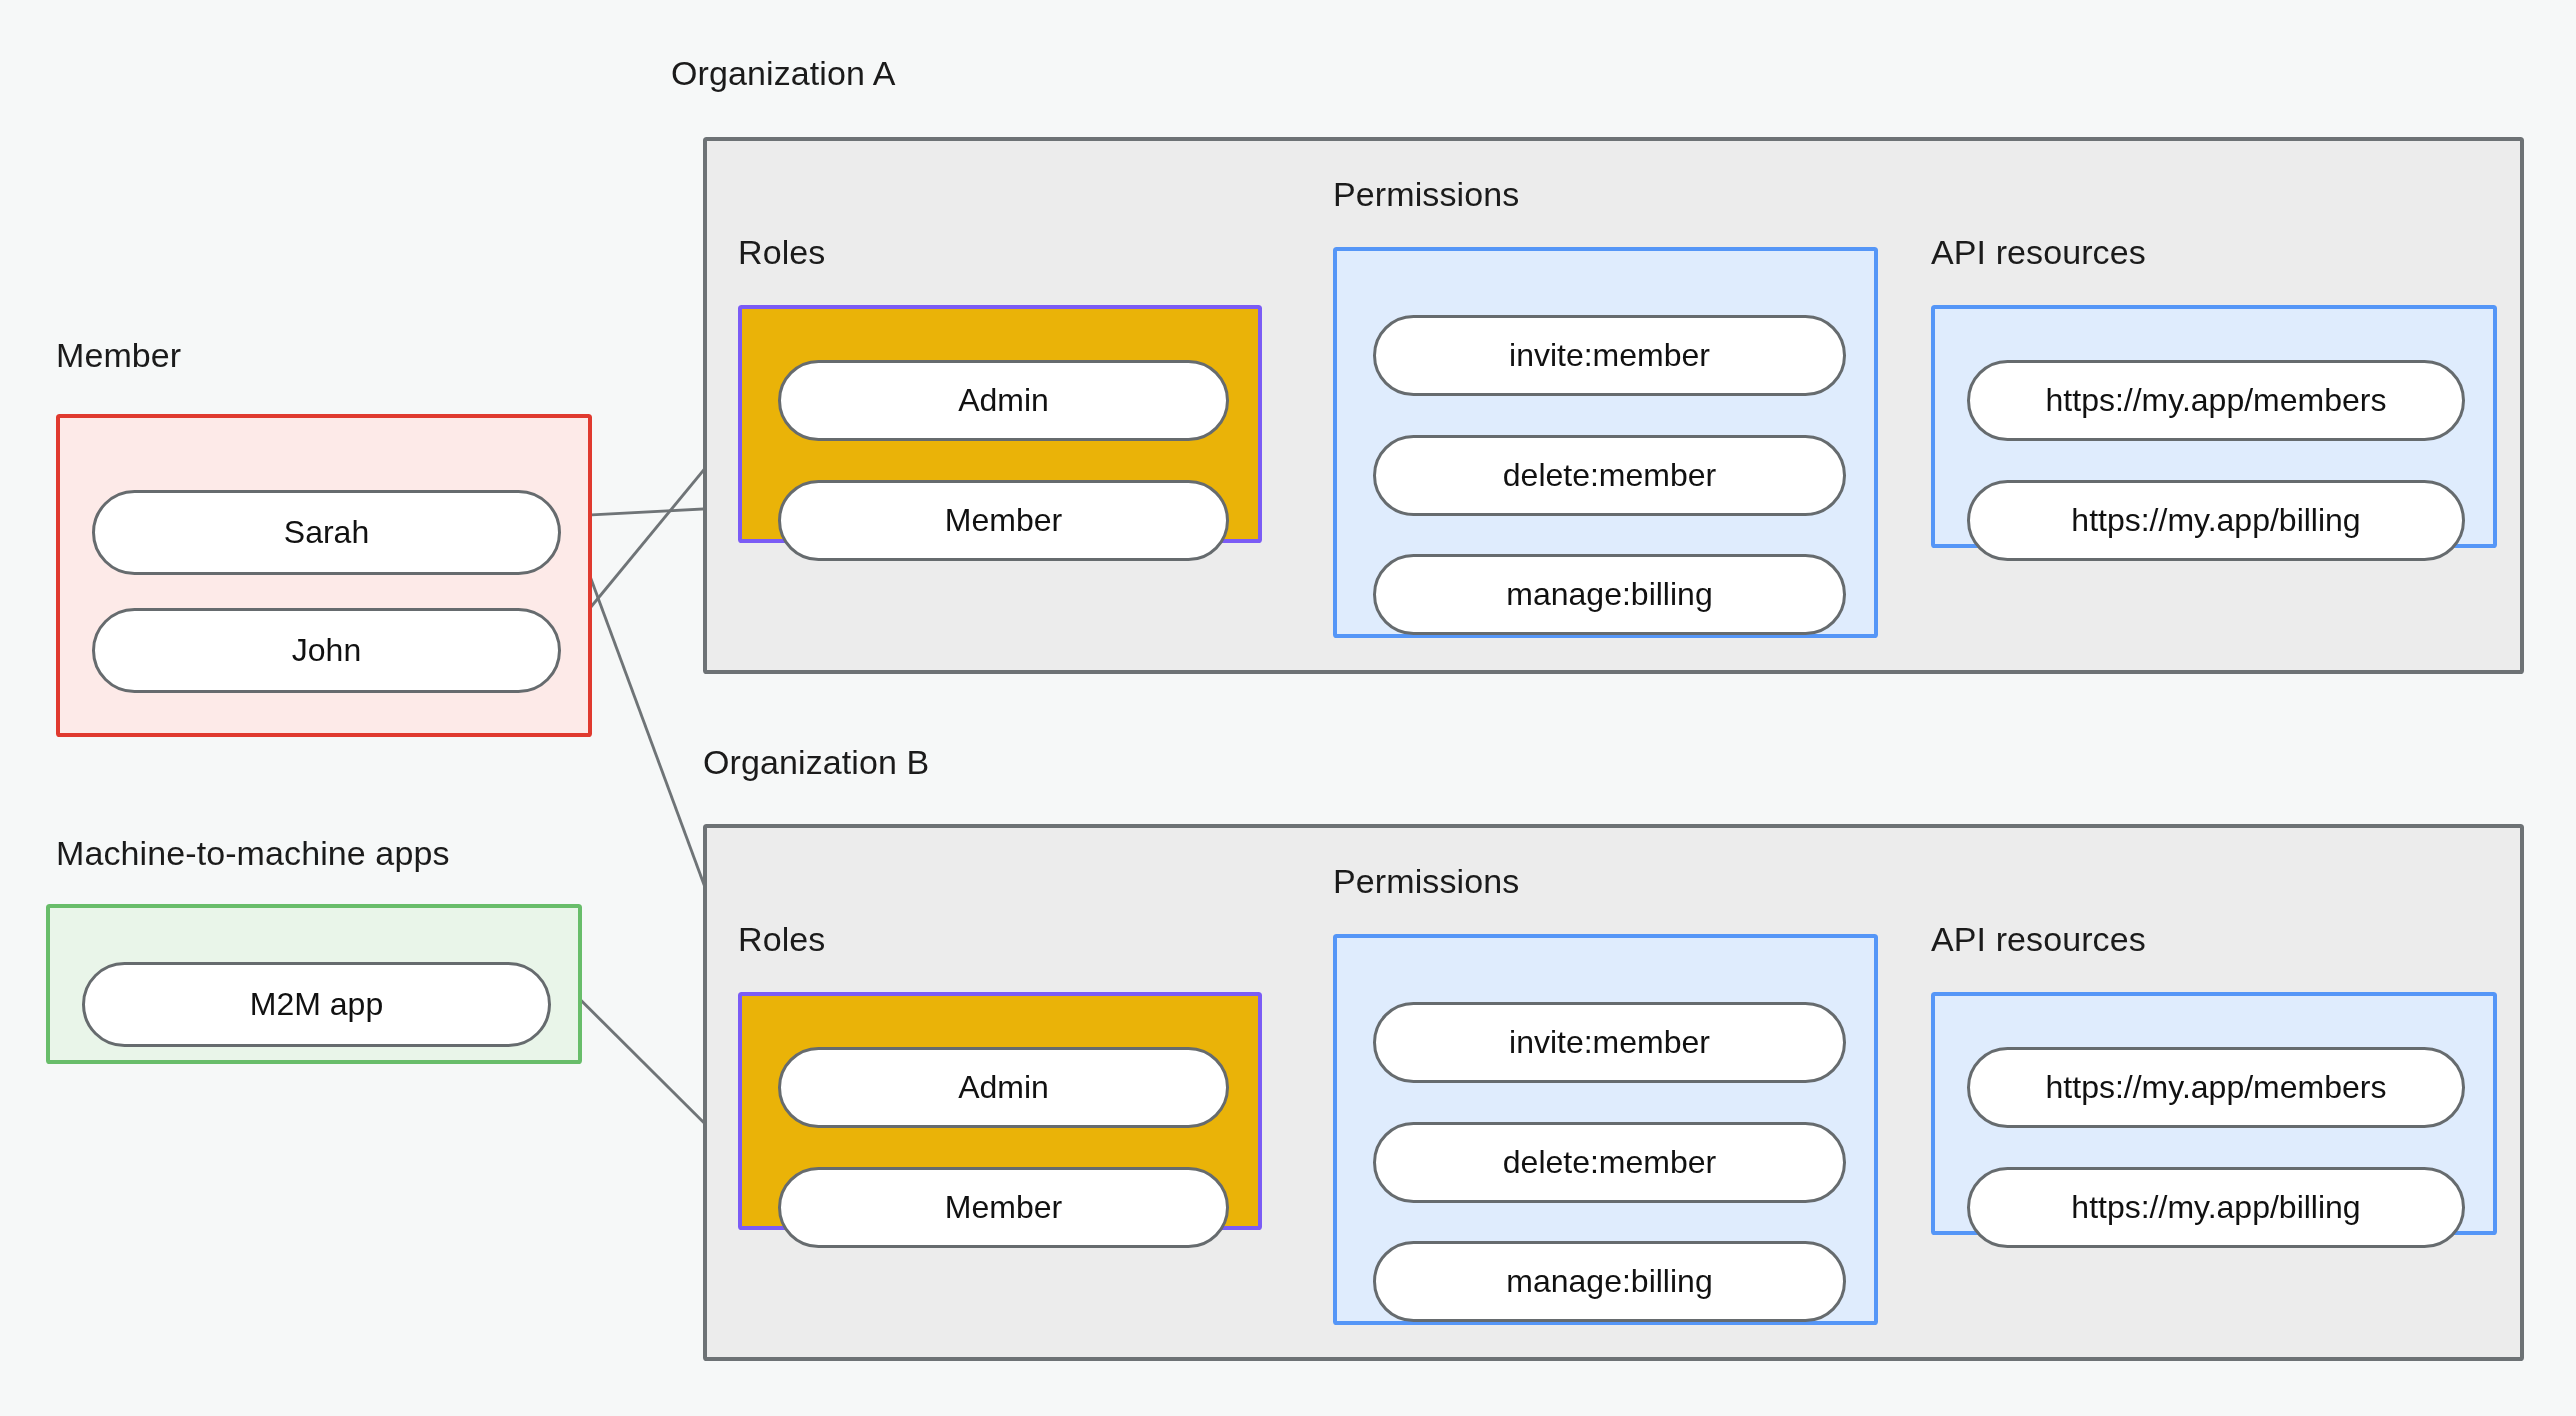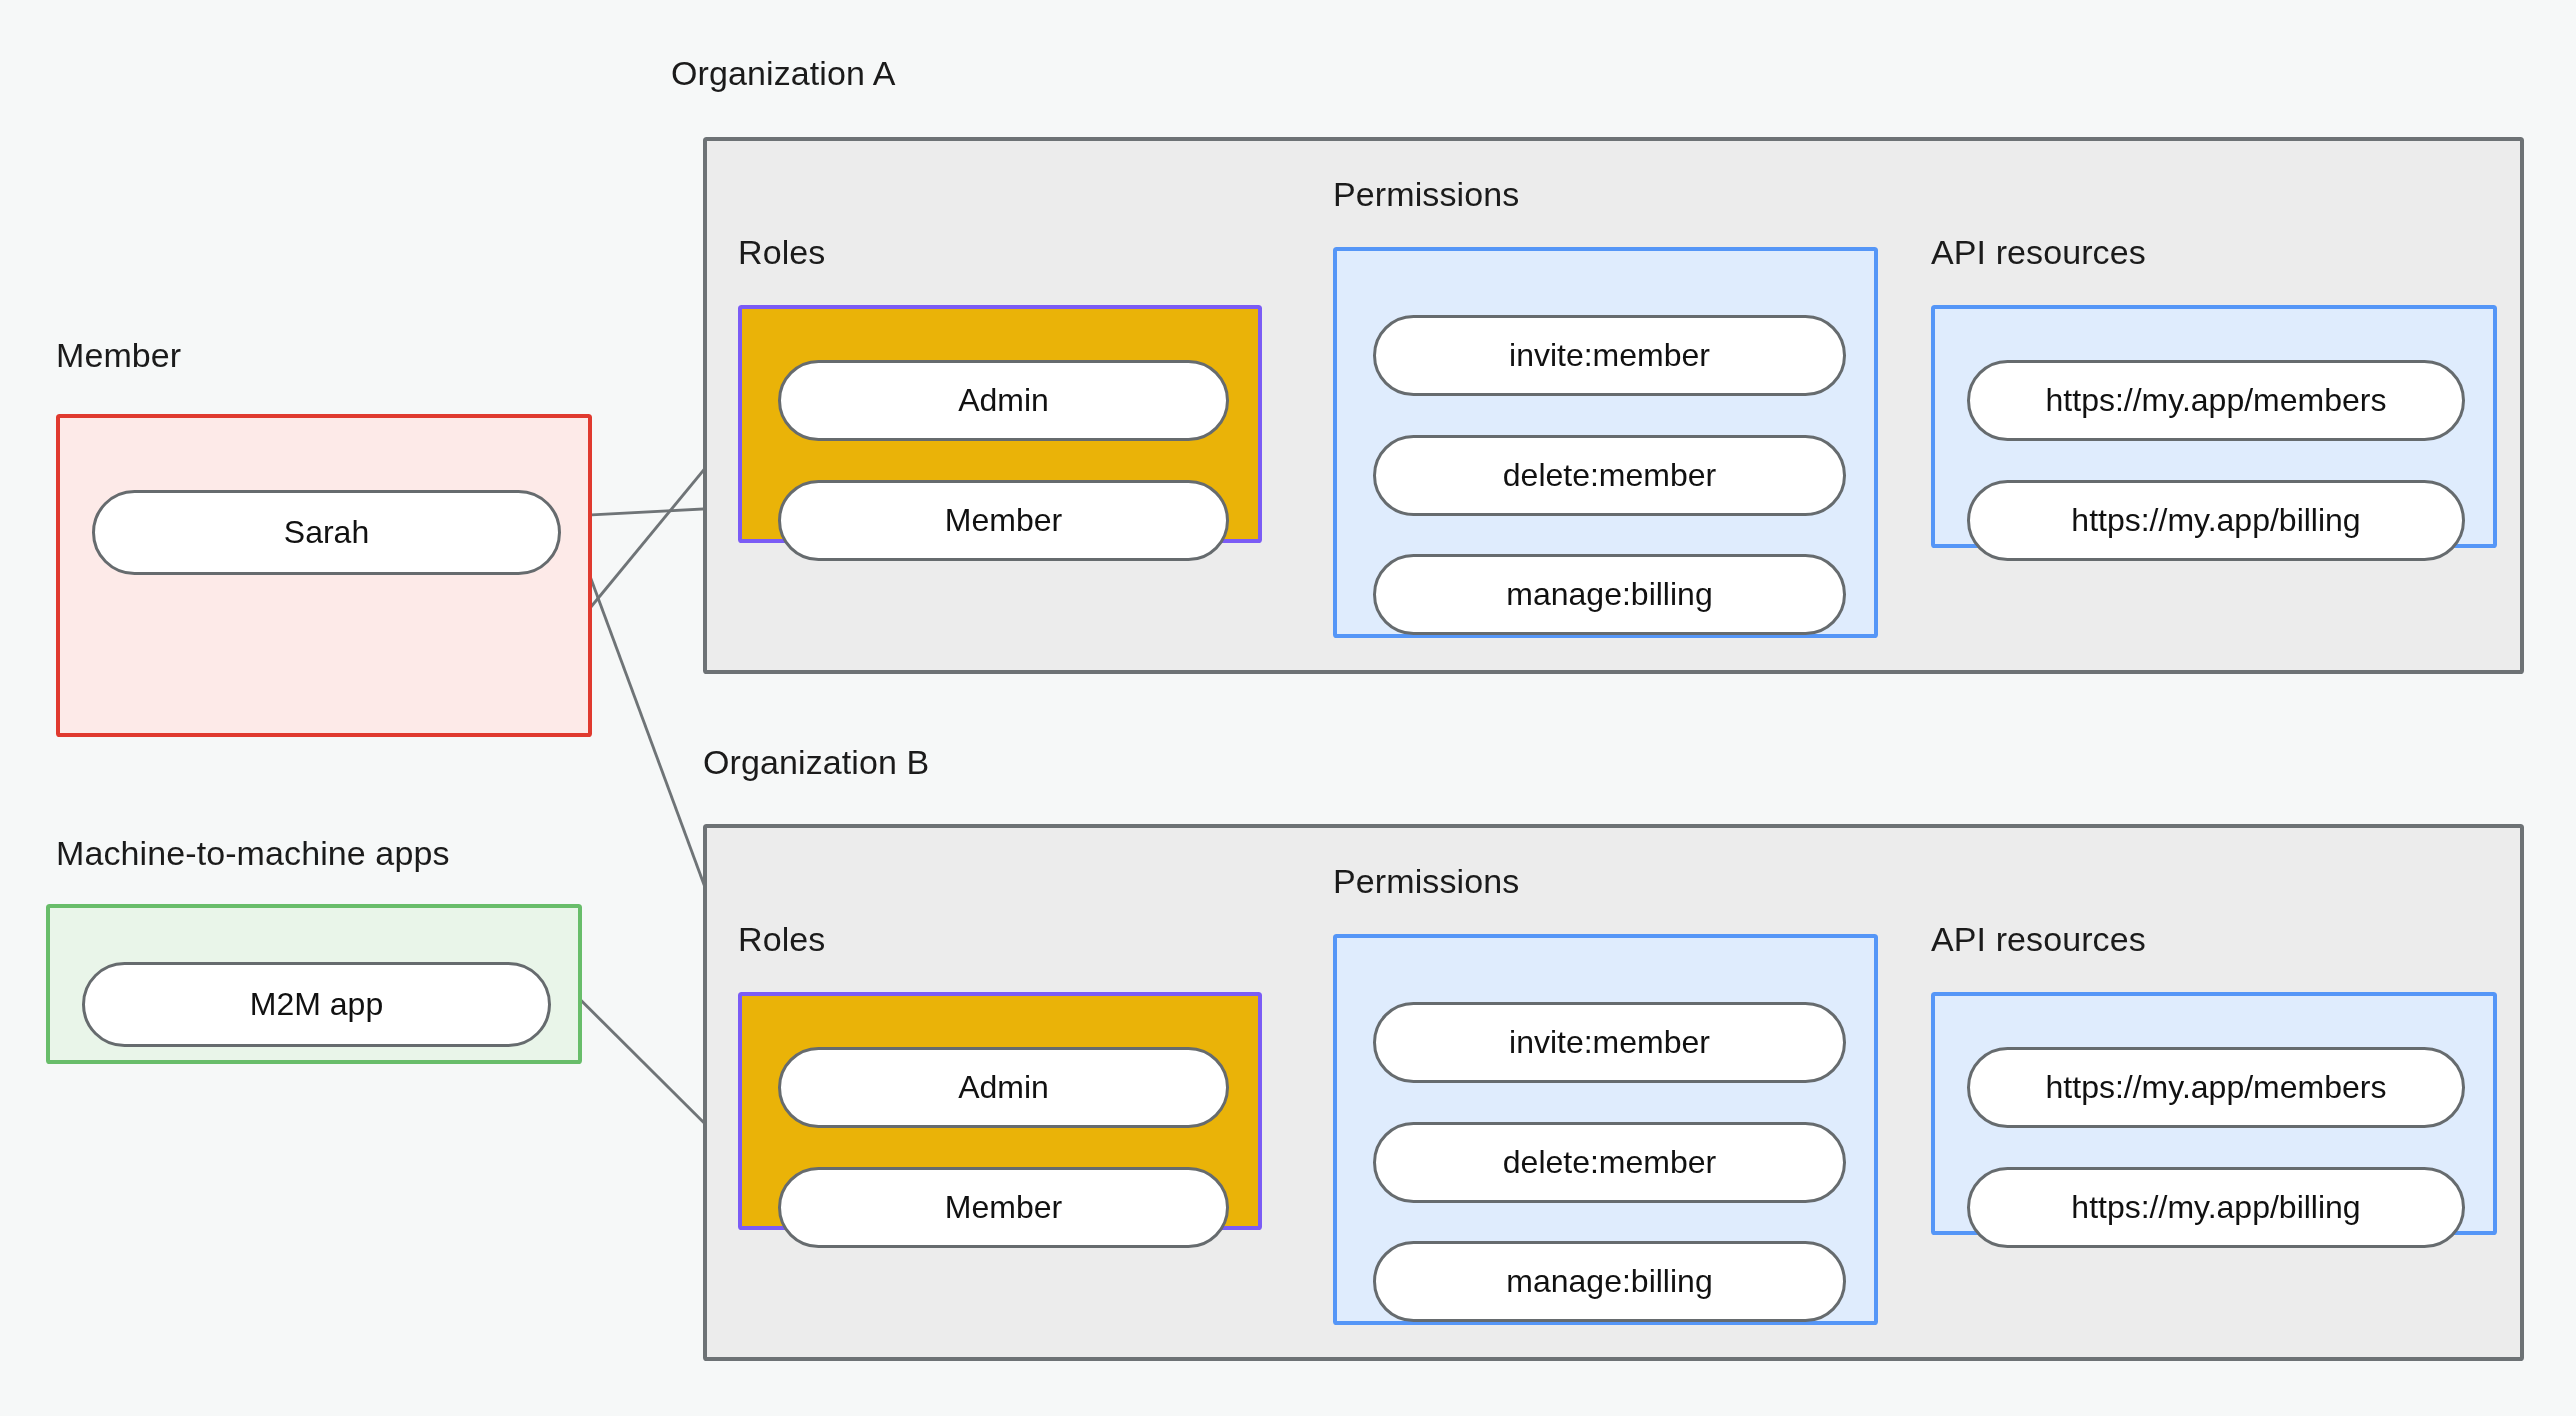--- a/index.html
+++ b/index.html
@@ -137,20 +137,23 @@
     <circle cx="2175" cy="1190" r="11"></circle>
     <circle cx="2175" cy="1323" r="11"></circle>
   </svg>
 
   <div class="abs caption" style="left:56px; top:338px;">Member</div>
 
   <div class="abs group group-users" style="left:56px; top:414px; width:536px; height:323px;">
     <div class="abs pill" style="left:32px; top:50px; width:469px; height:85px;text-align:right;">
       <span>Sarah</span>
     </div>
+    <div class="abs pill" style="left:32px; top:168px; width:469px; height:85px;">
+      <span>John</span>
+    </div>
   </div>
 
   <div class="abs caption" style="left:56px; top:836px;">Machine-to-machine apps</div>
 
   <div class="abs group group-m2m" style="left:46px; top:904px; width:536px; height:160px;">
     <div class="abs pill" style="left:32px; top:32px; width:469px; height:85px;">
       <span>M2M app</span>
     </div>
   </div>
 

